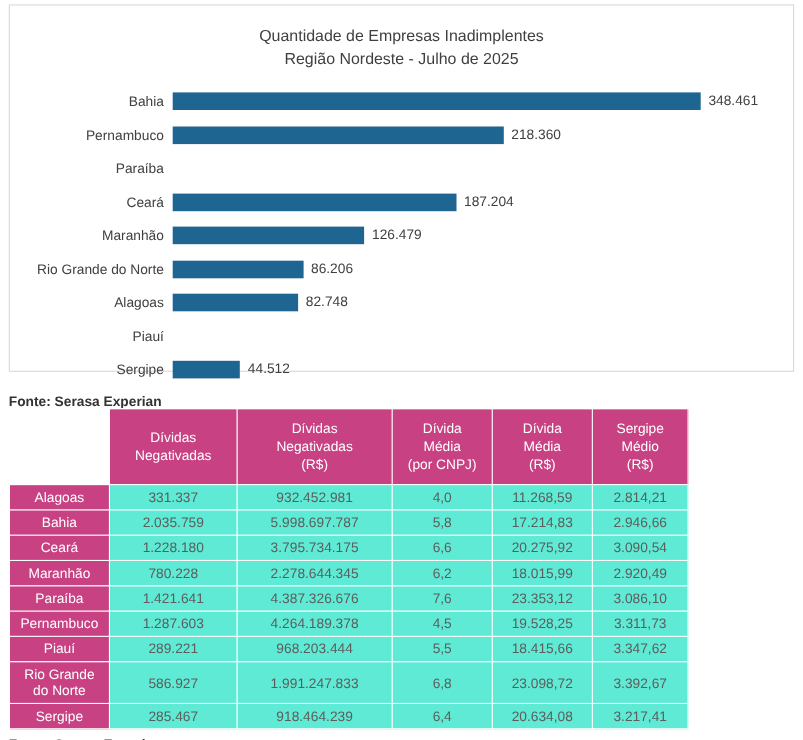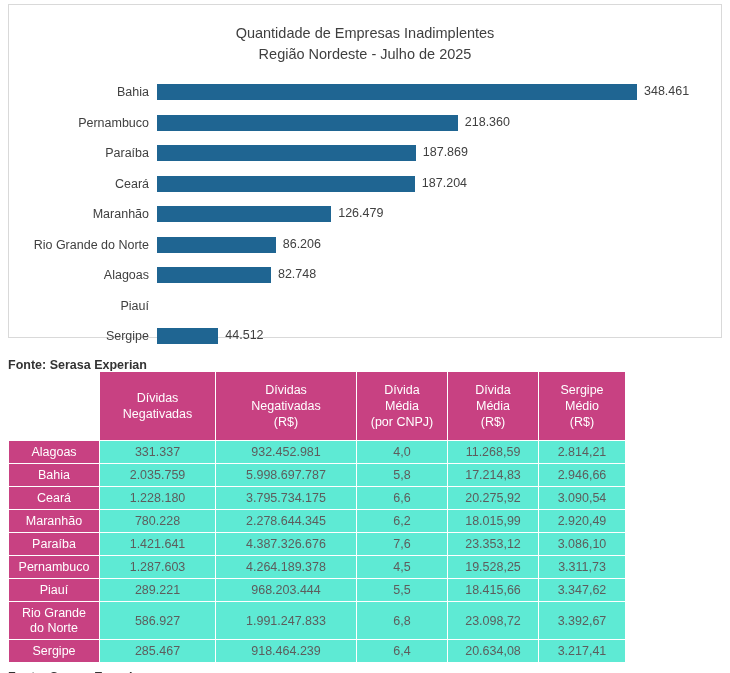--- a/index.html
+++ b/index.html
@@ -150,24 +150,20 @@
       </div>
       <div class="bar-row">
         <div class="bar-label">Pernambuco</div>
         <div class="bar-wrap">
           <div class="bar" style="width: 300.788px; background: rgb(31, 101, 146);"></div>
           <div class="bar-value">218.360</div>
         </div>
       </div>
       <div class="bar-row">
         <div class="bar-label">Paraíba</div>
-        <div class="bar-wrap">
-          <div class="bar" style="width: 258.787px; background: rgb(31, 101, 146);"></div>
-          <div class="bar-value">187.869</div>
-        </div>
       </div>
       <div class="bar-row">
         <div class="bar-label">Ceará</div>
         <div class="bar-wrap">
           <div class="bar" style="width: 257.871px; background: rgb(31, 101, 146);"></div>
           <div class="bar-value">187.204</div>
         </div>
       </div>
       <div class="bar-row">
         <div class="bar-label">Maranhão</div>

